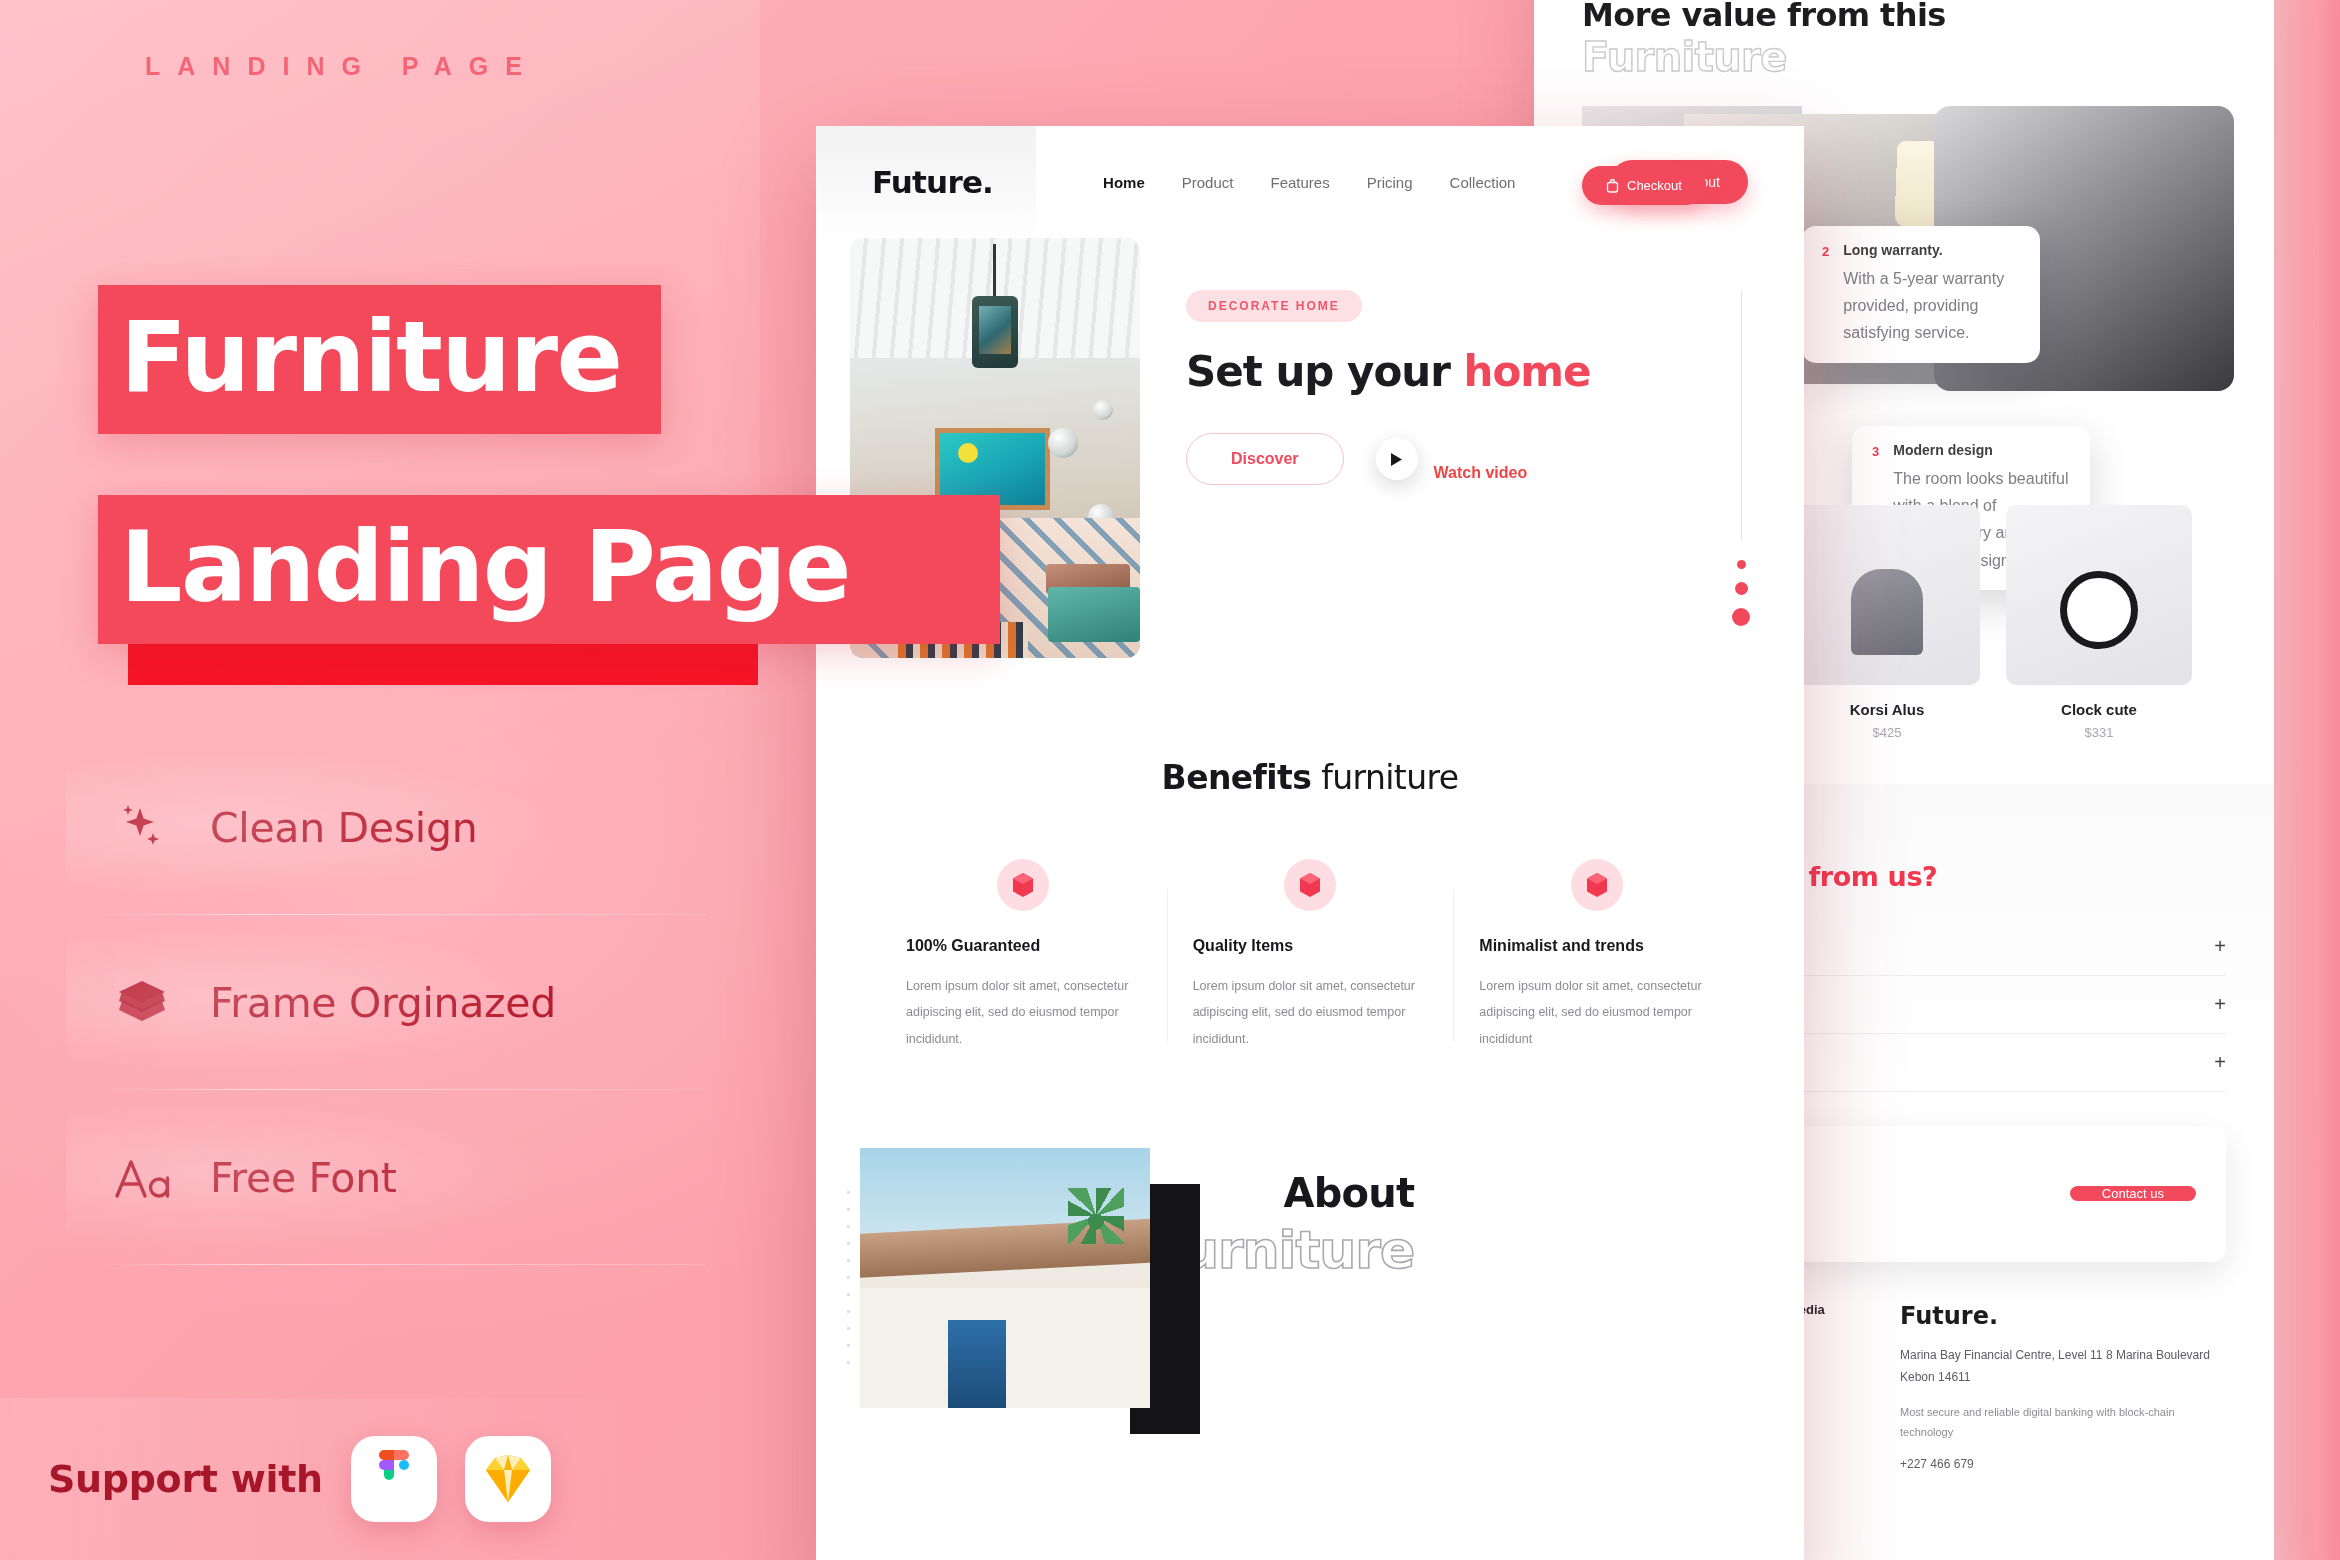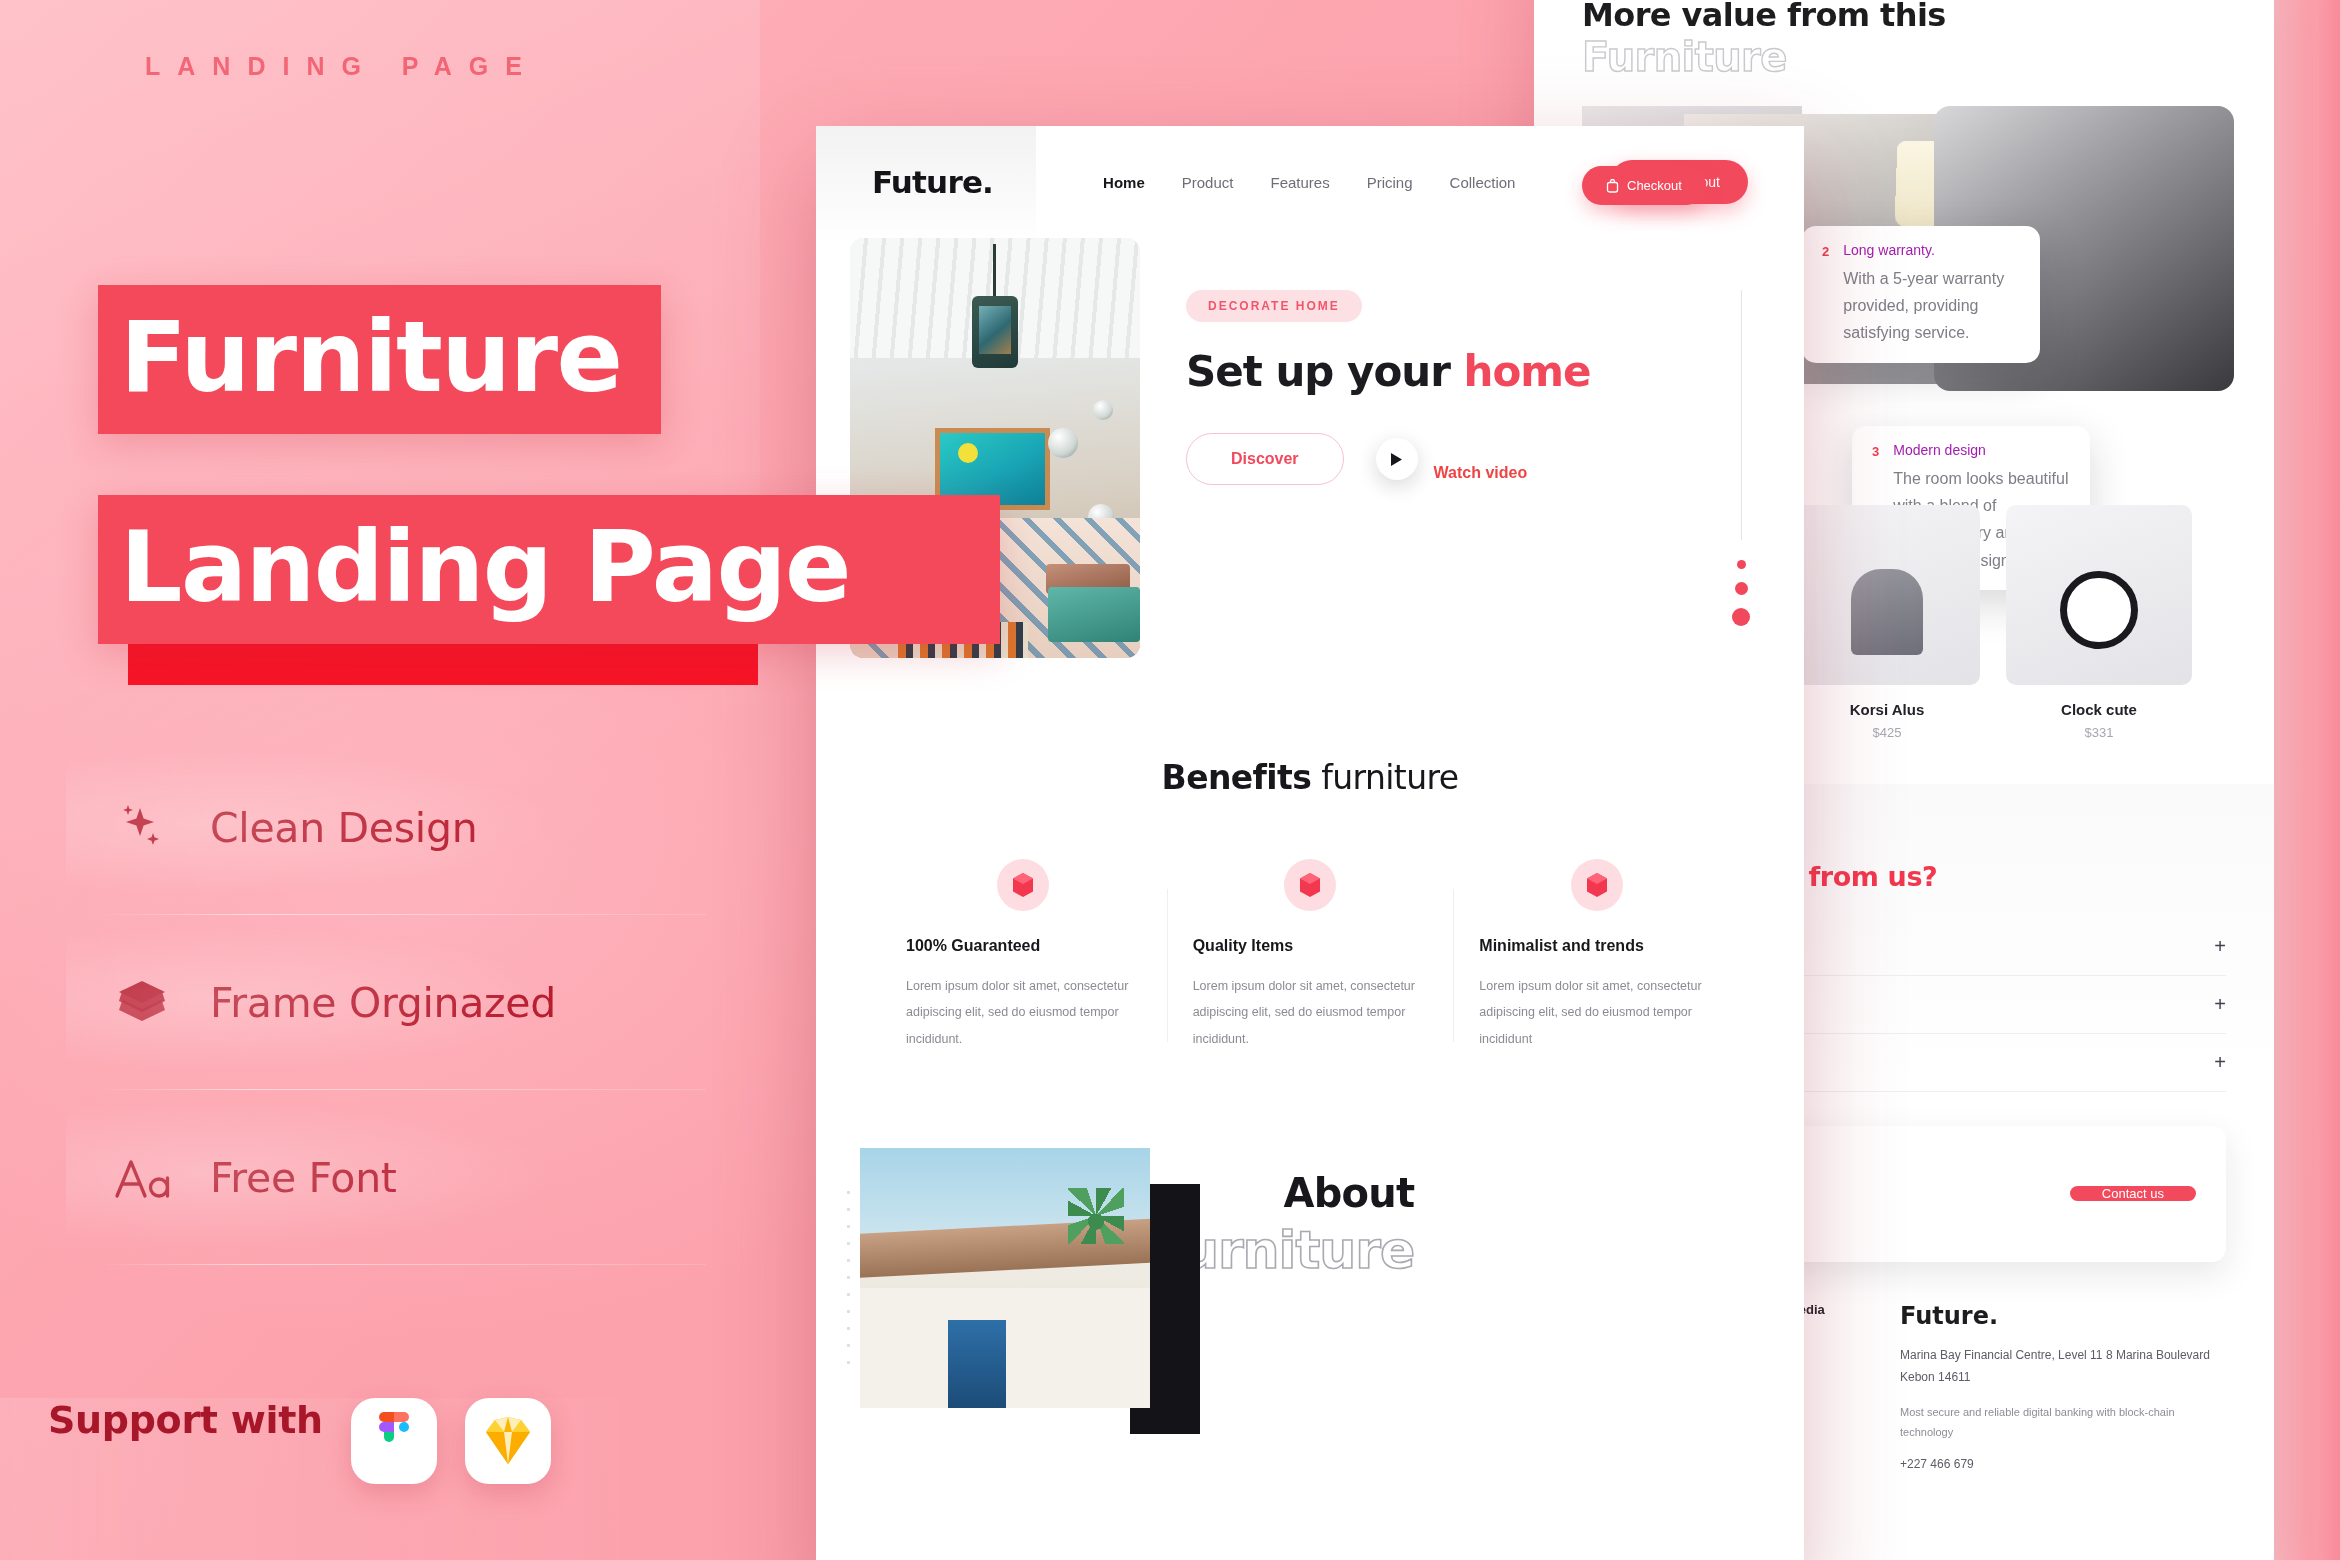--- a/index.html
+++ b/index.html
@@ -79,21 +79,21 @@
   .feat-icon { width:56px; display:flex; justify-content:center; color:#B81B2E; }
   .feat-label {
     font-family:"DejaVu Sans", sans-serif;
     font-size:41px; font-weight:400; color:#B81B2E; letter-spacing:-.3px;
   }
 
   
   #support {
     position:absolute; left:0; bottom:0; width:620px; height:162px;
     background:linear-gradient(90deg, rgba(255,255,255,.13), rgba(255,255,255,.02));
-    display:flex; gap:28px; padding-left:48px;
+    display:flex; align-items:center; gap:28px; padding-left:48px;
   }
   #support .lbl {
     font-family:"DejaVu Sans", sans-serif;
     font-size:38px; font-weight:700; color:#A8162A; letter-spacing:-.3px;
   }
   .app-tile {
     width:86px; height:86px; border-radius:24px; background:#FFFFFF;
     display:flex; align-items:center; justify-content:center;
     box-shadow:0 10px 26px rgba(190,40,60,.22);
   }
@@ -126,21 +126,21 @@
     position:absolute; left:212px; top:26px; width:92px; height:86px;
     background:linear-gradient(180deg,#FBF6E3,#EFE6C8);
     border-radius:8px 8px 12px 12px; transform:perspective(90px) rotateX(4deg);
   }
   .float-card {
     position:absolute; background:#fff; border-radius:14px;
     box-shadow:0 14px 40px rgba(30,30,40,.17);
     padding:16px 20px; display:flex; gap:14px;
   }
   .fc-num { color:#EE3B50; font-size:13px; font-weight:700; padding-top:2px; }
-  .fc-title { font-size:14px; font-weight:400; color:#a21caf; margin-bottom:7px; }
+  .fc-title { font-size:14px; font-weight:700; color:#404040; margin-bottom:7px; }
   .fc-body { font-size:16px; line-height:1.7; color:#7E7E87; }
   #fc1 { left:268px; top:120px; width:238px; }
   #fc2 { left:318px; top:320px; width:238px; }
 
   .m2-sec-title {
     font-family:"DejaVu Sans", sans-serif;
     font-size:31px; font-weight:700; color:#1D1D20;
     padding:44px 0 0 48px; letter-spacing:-.5px;
   }
   .arrows { position:absolute; right:120px; top:628px; display:flex; gap:14px; }

